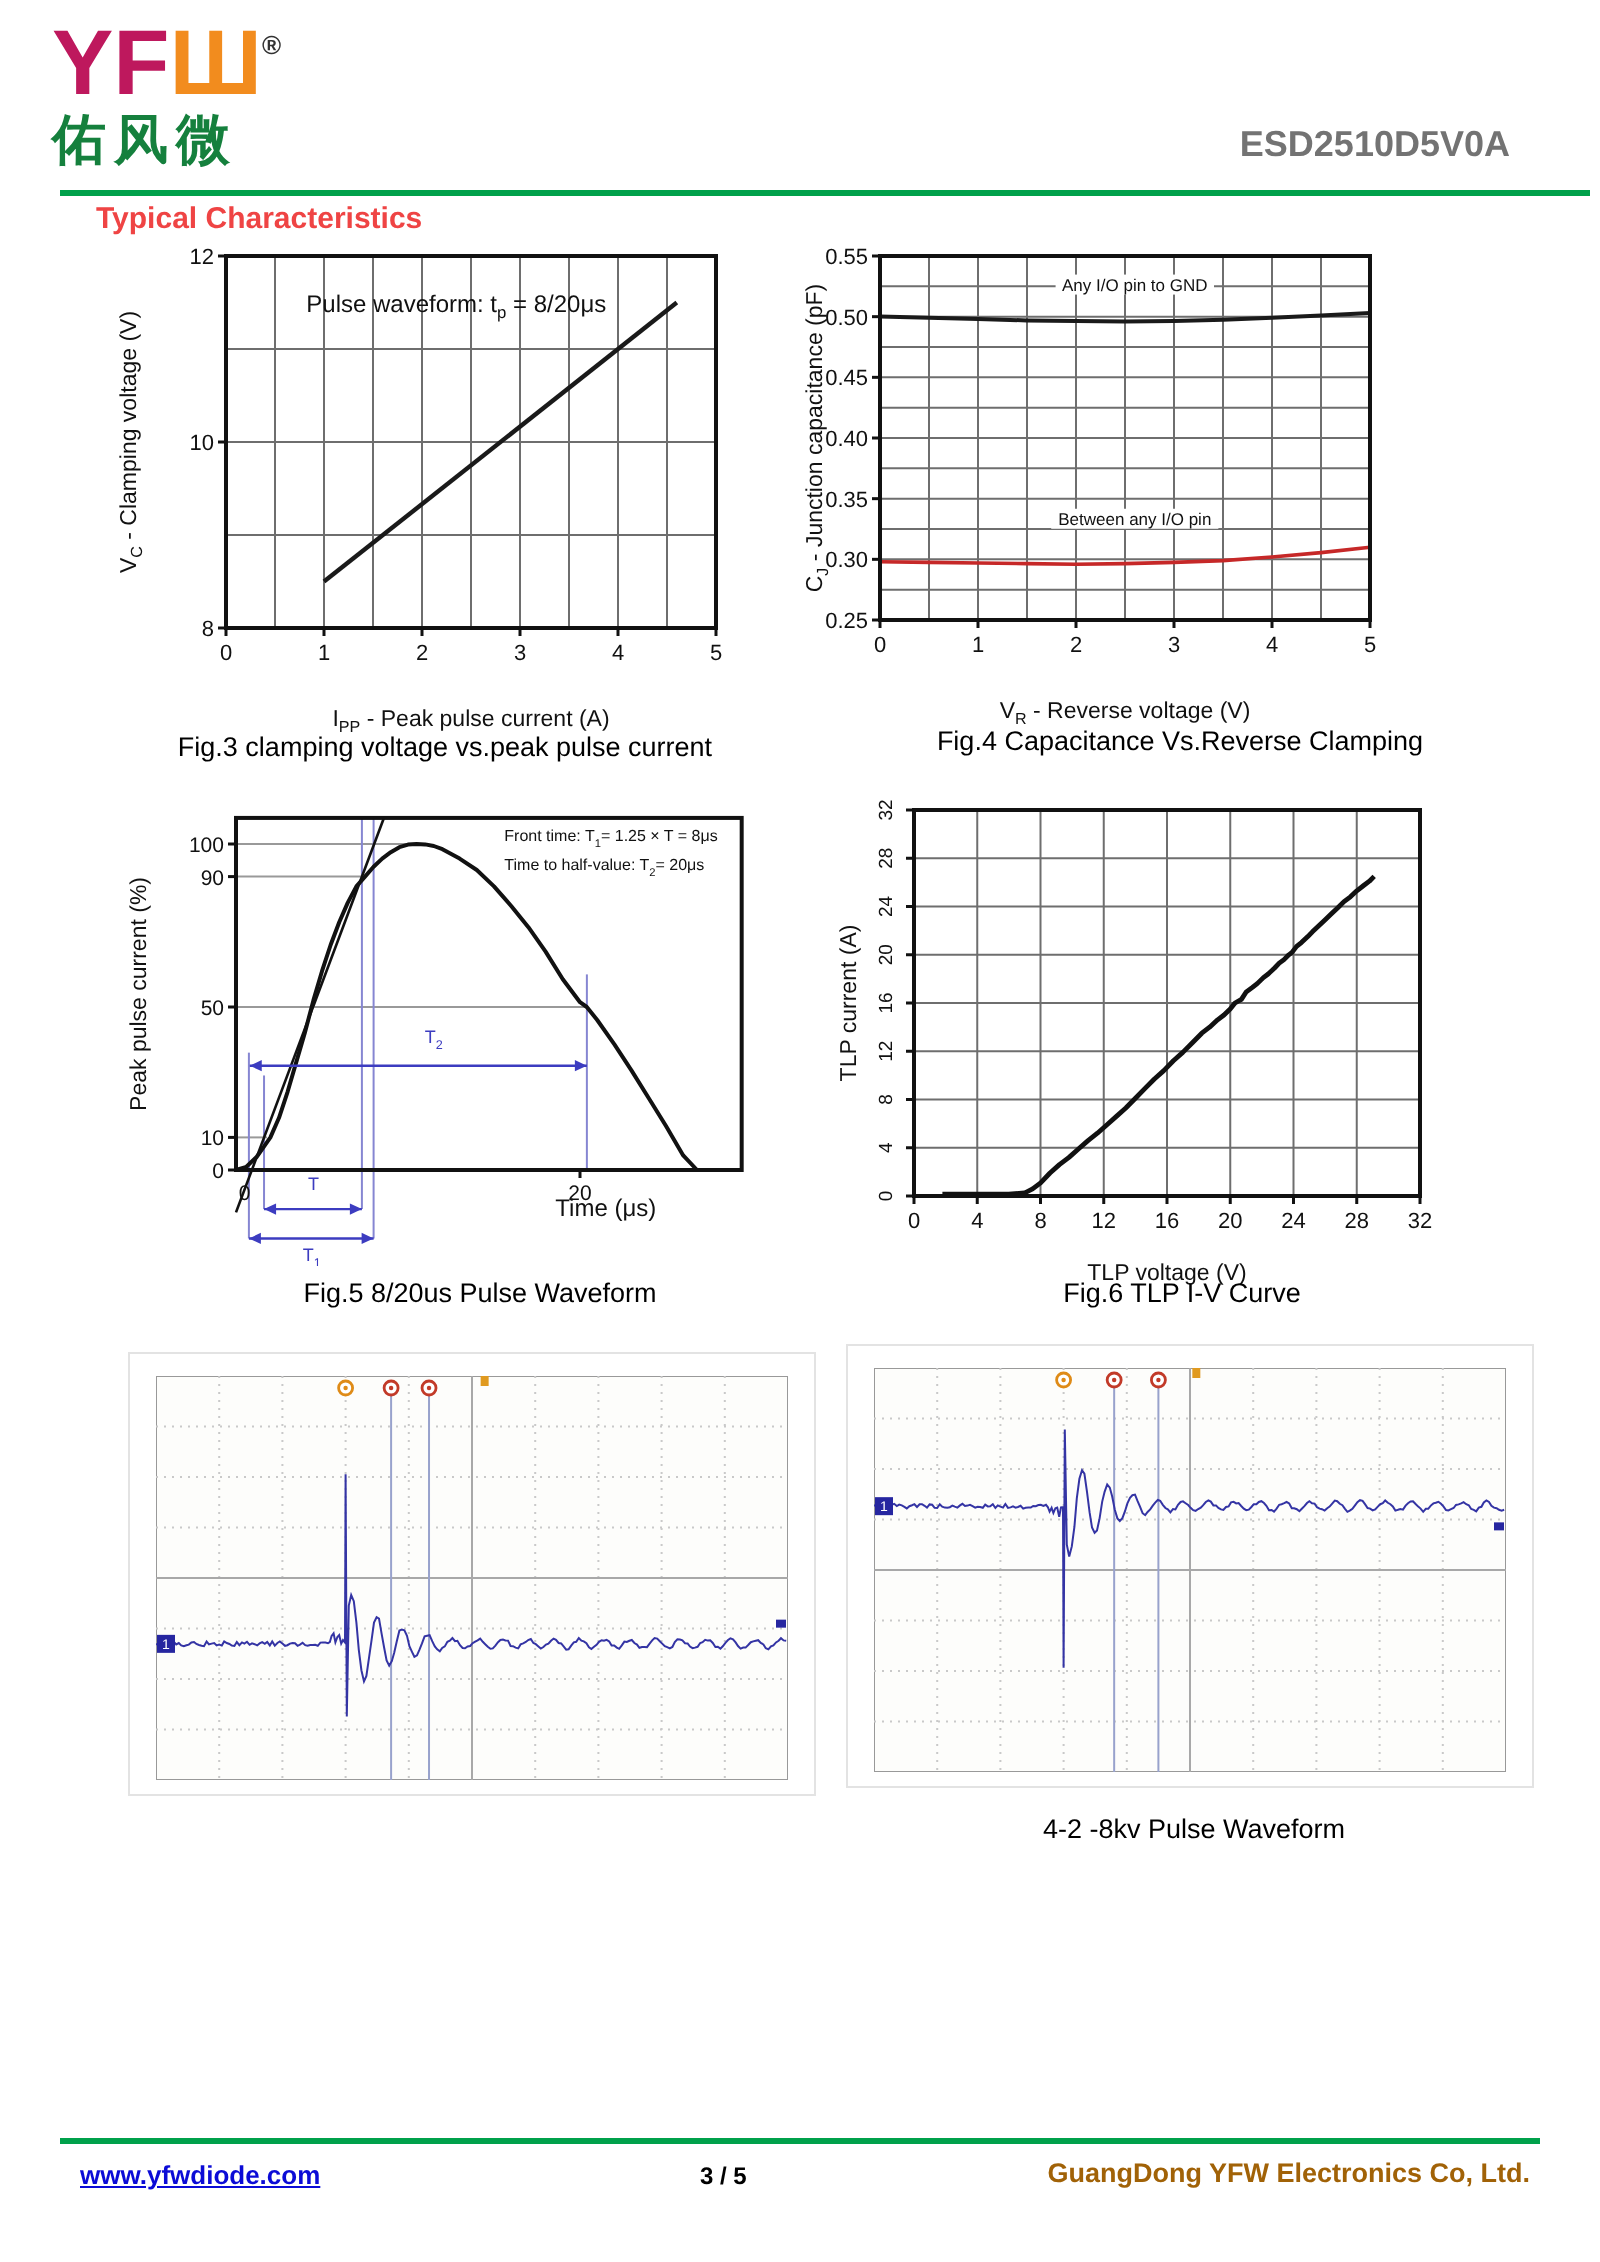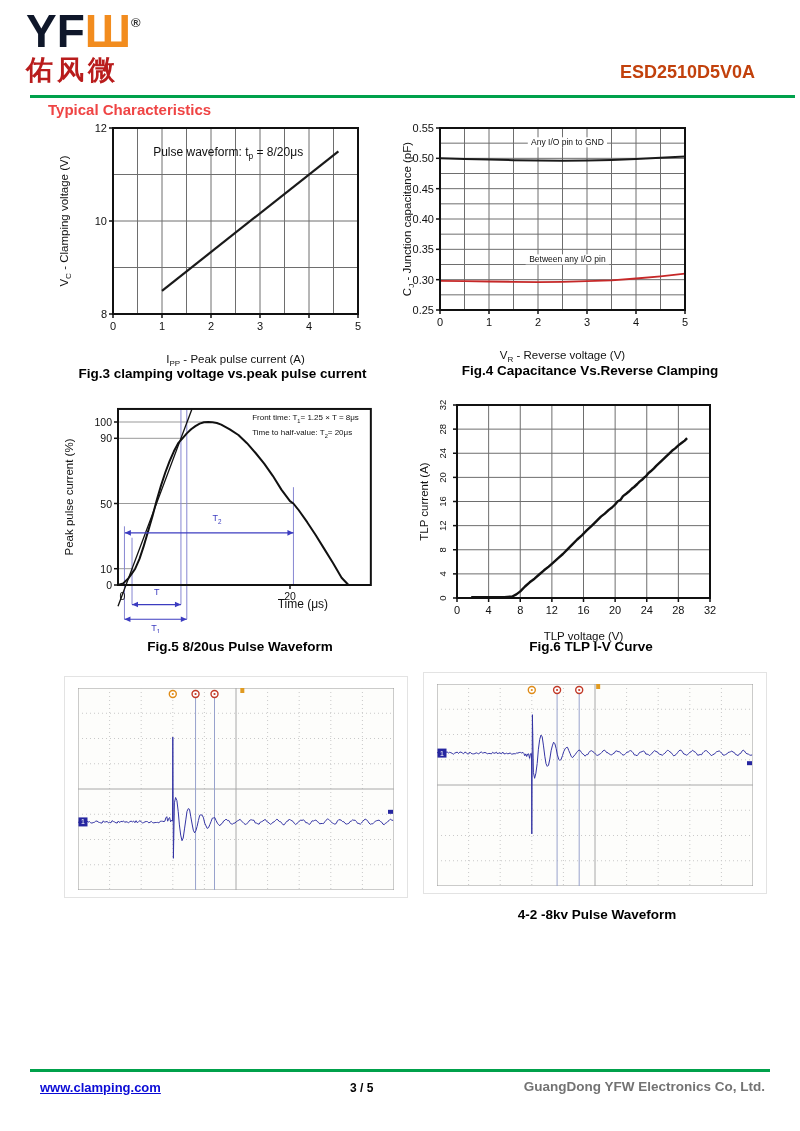--- a/index.html
+++ b/index.html
@@ -1,32 +1,32 @@
 <!DOCTYPE html>
 <html><head>
 <meta charset="utf-8">
 <style>
   *{margin:0;padding:0;box-sizing:border-box}
   html,body{background:#fff}
   body{width:800px;height:1131px;position:relative;overflow:hidden;
        font-family:"Liberation Sans",sans-serif;color:#111}
   .abs{position:absolute}
   .green-rule{background:#00A14B}
-  .logo-yf{color:#0f172a;font-size:46px;font-weight:bold;letter-spacing:0px;line-height:1}
+  .logo-yf{color:#be185d;font-size:46px;font-weight:bold;letter-spacing:0px;line-height:1}
   .logo-w{color:#F28C1E;font-size:46px;font-weight:bold;line-height:1}
   .logo-reg{font-size:13px;font-weight:bold;position:relative;top:-20px;color:#333}
-  .logo-cn{font-size:27px;font-weight:bold;letter-spacing:4px;color:#b91c1c;margin-top:-2px}
-  .part-number{font-size:18px;font-weight:bold;color:#c2410c}
+  .logo-cn{font-size:27px;font-weight:bold;letter-spacing:4px;color:#15803d;margin-top:-2px}
+  .part-number{font-size:18px;font-weight:bold;color:#737373}
   .section-title{font-size:15px;font-weight:bold;color:#ef4444}
-  .caption{position:absolute;font-weight:bold;font-size:13.5px;color:#000;
+  .caption{position:absolute;font-weight:normal;font-size:13.5px;color:#000;
            text-align:center;line-height:1.35}
   .scope-panel{border:1px solid #e3e3e3;background:#fff}
   .website{color:#0b0bd6;font-weight:bold;font-size:13px;text-decoration:underline}
   .pageno{font-weight:bold;font-size:12px;color:#000}
-  .company{font-weight:bold;font-size:13.5px;color:#737373}
+  .company{font-weight:bold;font-size:13.5px;color:#a16207}
   svg{display:block}
 </style>
 </head>
 <body>
 
 <header class="abs" style="left:0;top:0;width:800px;height:118px">
   <div class="abs" style="left:26px;top:8px">
     <span class="logo-yf">YF</span><span class="logo-w">Ш</span><span class="logo-reg">®</span>
     <div class="logo-cn">佑风微</div>
   </div>
@@ -316,16 +316,16 @@
       <text x="5" y="71.584" font-size="7" fill="#fff" text-anchor="middle" font-family="&quot;Liberation Sans&quot;,sans-serif">1</text>
       <rect x="310" y="77.184" width="5" height="4" fill="#2626a0"></rect>
     </g>
   </svg>
 <div class="caption" style="left:437px;top:906px;width:320px">
   <div>4-2 -8kv Pulse Waveform</div>
 </div>
 
 <footer>
   <div class="green-rule abs" style="left:30px;top:1069px;width:740px;height:3px"></div>
-  <a href="#" class="abs website" style="left:40px;top:1080px">www.clamping.com</a>
+  <a href="#" class="abs website" style="left:40px;top:1080px">www.yfwdiode.com</a>
   <div class="abs pageno" style="left:350px;top:1081px;width:100px;text-align:left">3 / 5</div>
   <div class="abs company" style="right:35px;top:1079px">GuangDong YFW Electronics Co, Ltd.</div>
 </footer>
 
 </body></html>

